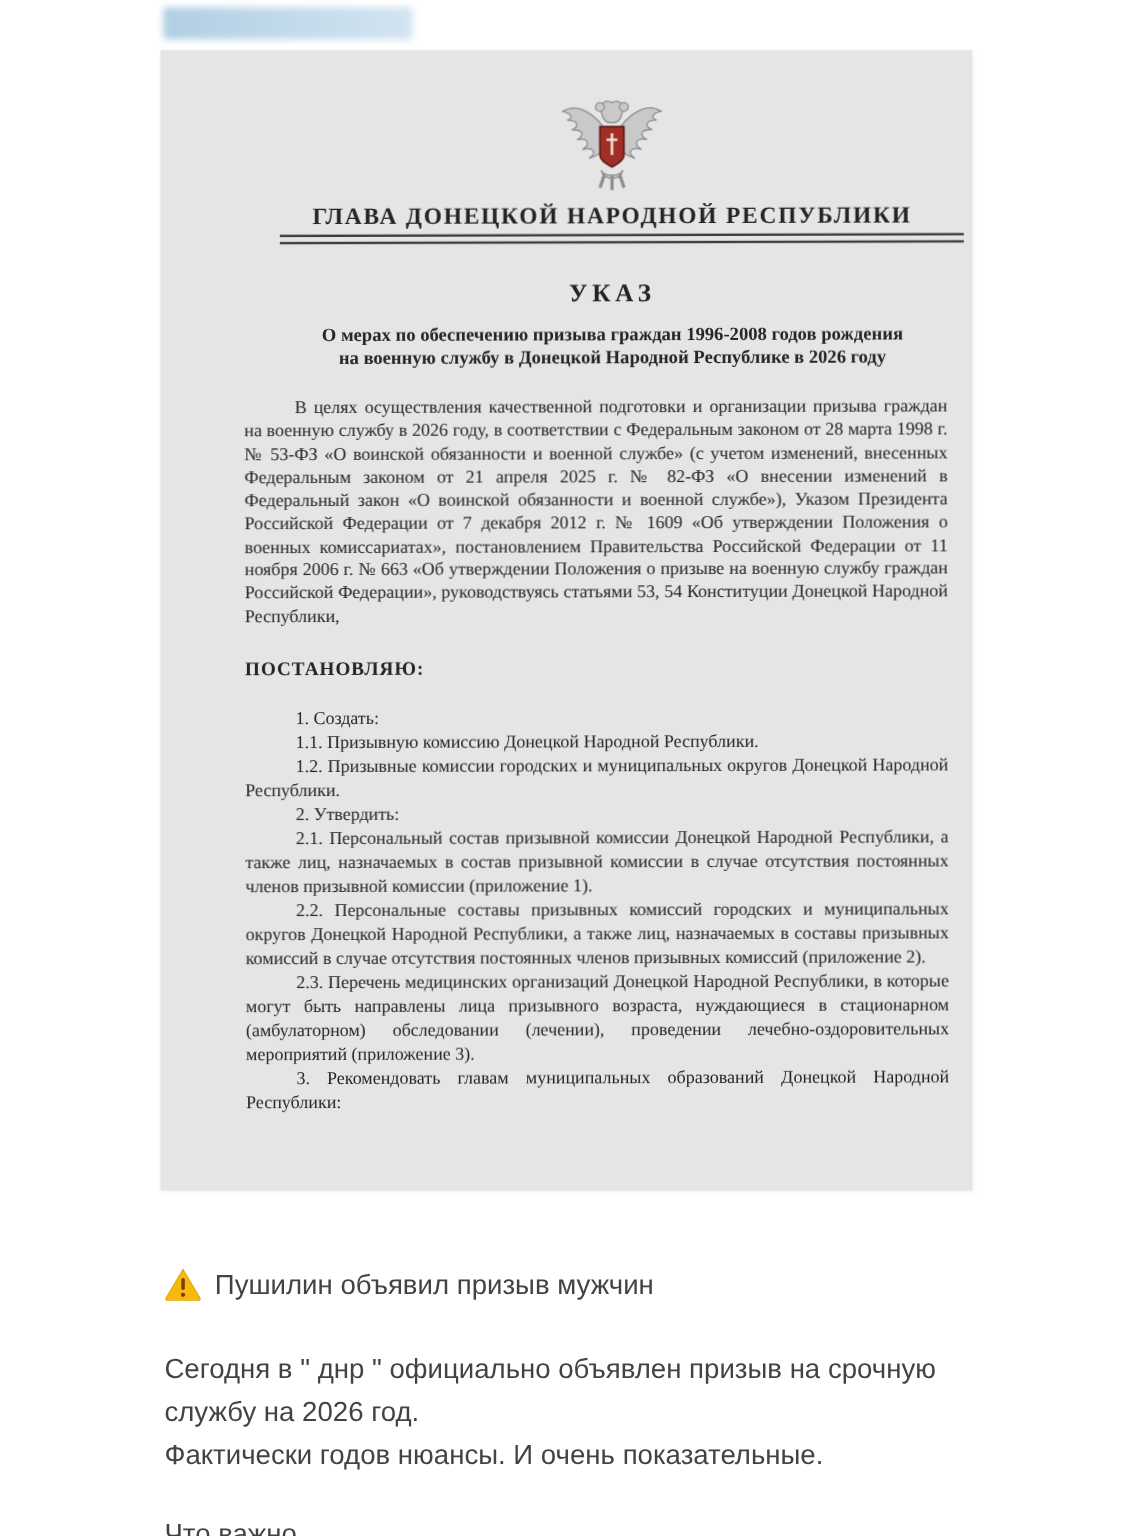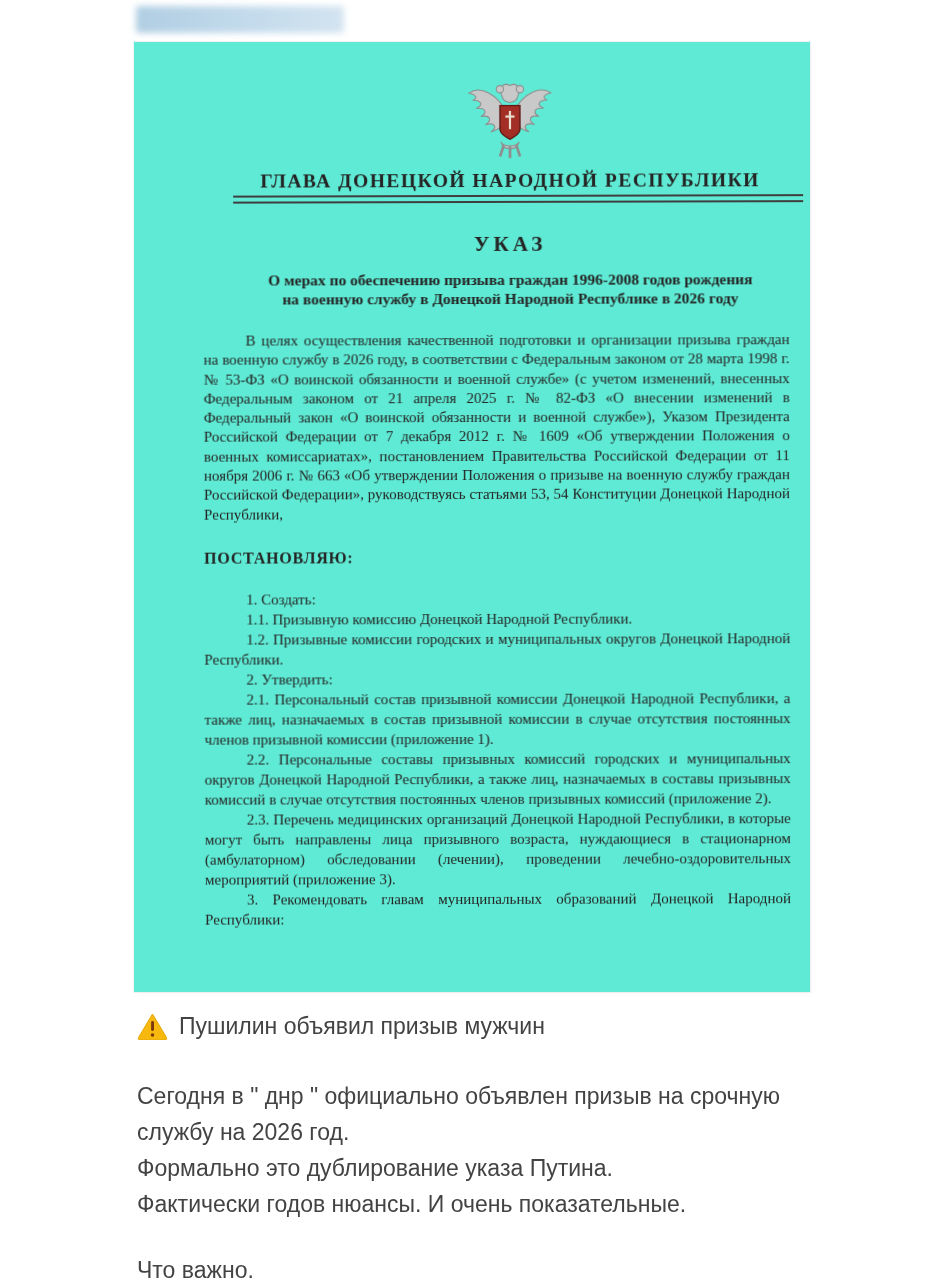--- a/index.html
+++ b/index.html
@@ -6,21 +6,21 @@
   body{width:938px;height:1280px;position:relative;overflow:hidden;
        font-family:"Liberation Sans", sans-serif;}
 
   
   .redacted-bar{position:absolute;left:136px;top:6px;width:208px;height:27px;
     background:linear-gradient(90deg,#a9c9e0,#bdd7ea 55%,#cfe1ef);
     border-radius:3px;filter:blur(3px);opacity:.9;}
 
   
   .doc-photo{position:absolute;left:134px;top:42px;width:676px;height:950px;
-    margin:0;background:#5eead4;
+    margin:0;background:#e5e5e5;
     box-shadow:0 0 0 1px rgba(0,0,0,.045), 2px 2px 6px rgba(0,0,0,.03);}
   .doc-content{position:absolute;left:0;top:0;right:0;bottom:0;
     padding:0 20px 0 70px;color:#242424;
     font-family:"Liberation Serif","DejaVu Serif",serif;
     filter:blur(.3px);transform:rotate(-.15deg);}
   .centered{text-align:center;position:relative;left:14px;}
   .emblem{display:block;margin:36px auto 0;position:relative;left:14px;}
   .org-header{margin-top:3px;font-size:19.5px;font-weight:bold;
     letter-spacing:1.5px;line-height:23px;white-space:nowrap;}
   .double-rule{margin:3px 0 0 30px;margin-right:-14px;height:2px;
@@ -31,21 +31,21 @@
   .preamble{margin:23px 0 0 0;font-size:15px;line-height:19.3px;
     text-align:justify;text-indent:42px;}
   .resolve{margin-top:25px;font-size:16px;font-weight:bold;letter-spacing:.8px;}
   .items{margin-top:22px;}
   .items p{margin:0;font-size:15px;line-height:20px;text-align:justify;
     text-indent:42px;}
 
   
   .message{position:absolute;left:137px;top:1008px;width:672px;
     color:#434343;font-size:23px;line-height:36px;}
-  .headline{display:flex;align-items:center;gap:11px;}
+  .headline{display:flex;align-items:center;gap:11px;margin-top:44px;}
   .warn-icon{flex:0 0 auto;display:inline-block;}
   .lines{margin-top:34px;}
   .lines p{margin:0;min-height:30px;}
 </style>
 </head>
 <body>
 
 <div class="screen">
 
   <div class="redacted-bar"></div>
@@ -101,20 +101,19 @@
       <svg class="warn-icon" width="31" height="28" viewBox="0 0 31 28">
         <path d="M15.5 2 L29.5 25.5 a1.6 1.6 0 0 1 -1.4 2.5 H2.9 a1.6 1.6 0 0 1 -1.4 -2.5 Z" fill="#f7b90e" stroke="#e5a609" stroke-width="1"></path>
         <rect x="14.1" y="9" width="2.9" height="10" rx="1.4" fill="#7c3a0b"></rect>
         <circle cx="15.5" cy="23" r="1.8" fill="#7c3a0b"></circle>
       </svg>
       <span>Пушилин объявил призыв мужчин</span>
     </div>
     <div class="lines">
 
     <p>Сегодня в " днр " официально объявлен призыв на срочную службу на 2026 год.</p>
-        <p>Формально это дублирование указа Путина.</p>
         <p>Фактически годов нюансы. И очень показательные.</p>
         <p></p>
         <p>Что важно.</p>
       </div>
   </div>
 
 </div>
 
 </body></html>

